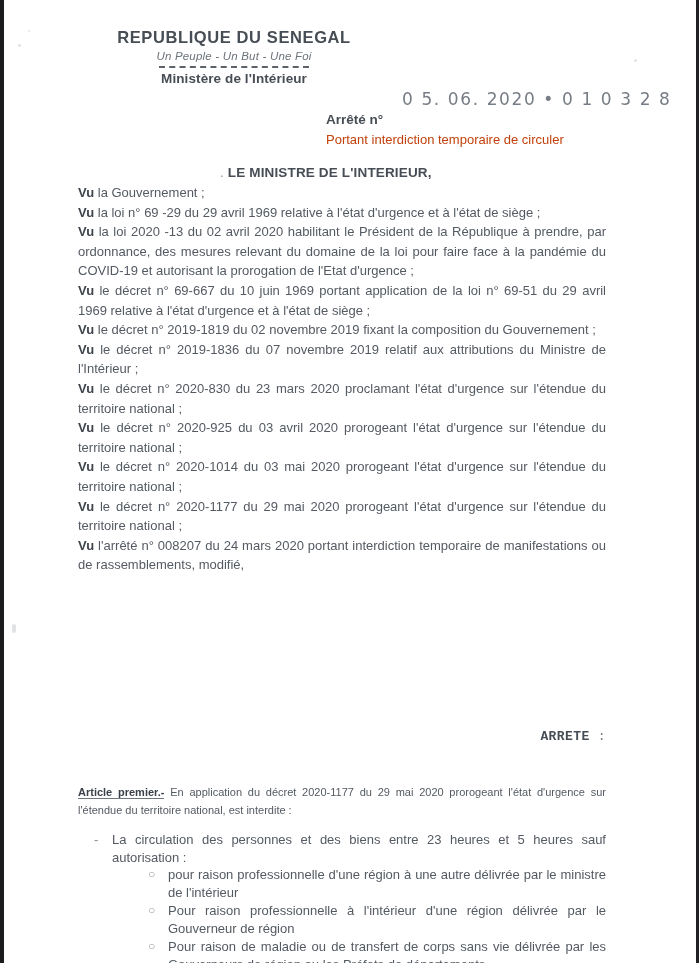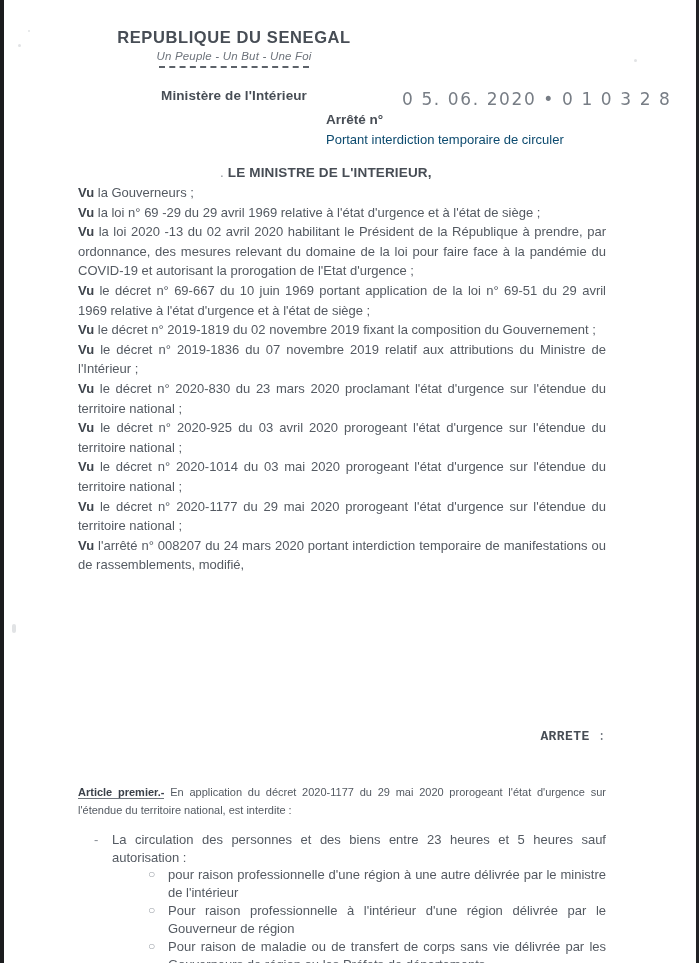--- a/index.html
+++ b/index.html
@@ -64,21 +64,21 @@
     letter-spacing: 0.2px;
     text-align: center;
   }
   .dash-rule {
     margin: 4px auto 0 auto;
     width: 150px;
     height: 0;
     border-top: 2px dashed #5c6269;
   }
   .ministry {
-    margin-top: 20px;
+    margin-top: 3px;
     font-size: 13.5px;
     font-weight: bold;
     color: #474d55;
     letter-spacing: 0.1px;
   }
 
   
   .stamp-number {
     position: absolute;
     left: 398px;
@@ -97,21 +97,21 @@
     width: 360px;
   }
   .arrete-label {
     font-size: 13.5px;
     font-weight: bold;
     color: #474d55;
   }
   .arrete-subject {
     margin-top: 5px;
     font-size: 13px;
-    color: #0c4a6e;
+    color: #c2410c;
   }
 
   
   .minister-heading {
     position: absolute;
     left: 216px;
     top: 161px;
     font-size: 13.5px;
     font-weight: bold;
     color: #474d55;
@@ -254,21 +254,21 @@
       <div class="arrete-subject">Portant interdiction temporaire de circuler</div>
     </div>
 
     <div class="minister-heading">
       <span class="lead-dot">.</span>
       <span>LE MINISTRE DE L'INTERIEUR,</span>
     </div>
 
     <div class="body-block">
 
-      <p class="vu-line"><b>Vu</b><span> la Gouverneurs ;</span></p>
+      <p class="vu-line"><b>Vu</b><span> la Gouvernement ;</span></p>
       <p class="vu-line"><b>Vu</b><span> la loi n° 69 -29 du 29 avril 1969 relative à l'état d'urgence et à l'état de siège ;</span></p>
       <p class="vu-line"><b>Vu</b><span> la loi 2020 -13 du 02 avril 2020 habilitant le Président de la République à prendre, par ordonnance, des mesures relevant du domaine de la loi pour faire face à la pandémie du COVID-19 et autorisant la prorogation de l'Etat d'urgence ;</span></p>
       <p class="vu-line"><b>Vu</b><span> le décret n° 69-667 du 10 juin 1969 portant application de la loi n° 69-51 du 29 avril 1969 relative à l'état d'urgence et à l'état de siège ;</span></p>
       <p class="vu-line"><b>Vu</b><span> le décret n° 2019-1819 du 02 novembre 2019 fixant la composition du Gouvernement ;</span></p>
       <p class="vu-line"><b>Vu</b><span> le décret n° 2019-1836 du 07 novembre 2019 relatif aux attributions du Ministre de l'Intérieur ;</span></p>
       <p class="vu-line"><b>Vu</b><span> le décret n° 2020-830 du 23 mars 2020 proclamant l'état d'urgence sur l'étendue du territoire national ;</span></p>
       <p class="vu-line"><b>Vu</b><span> le décret n° 2020-925 du 03 avril 2020 prorogeant l'état d'urgence sur l'étendue du territoire national ;</span></p>
       <p class="vu-line"><b>Vu</b><span> le décret n° 2020-1014 du 03 mai 2020 prorogeant l'état d'urgence sur l'étendue du territoire national ;</span></p>
       <p class="vu-line"><b>Vu</b><span> le décret n° 2020-1177 du 29  mai 2020 prorogeant l'état d'urgence sur l'étendue du territoire national ;</span></p>
       <p class="vu-line"><b>Vu</b><span> l'arrêté n° 008207 du 24 mars 2020 portant interdiction temporaire de manifestations ou de rassemblements, modifié,</span></p>

